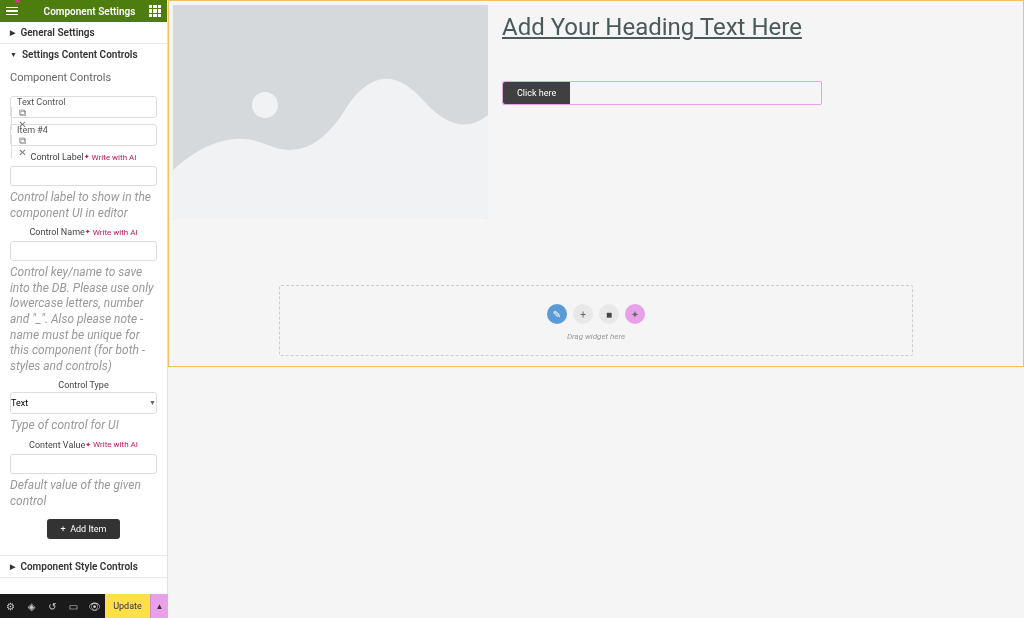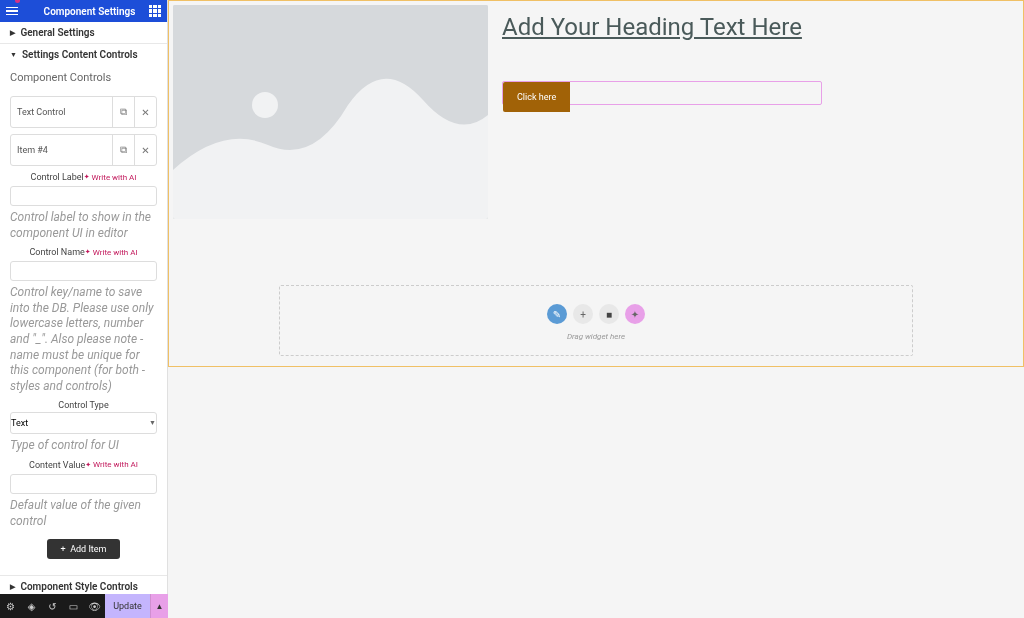--- a/index.html
+++ b/index.html
@@ -1,70 +1,70 @@
 <!DOCTYPE html>
 <html><head>
 <meta charset="utf-8">
 <style>
 * { margin: 0; padding: 0; box-sizing: border-box; font-family: -apple-system, BlinkMacSystemFont, "Segoe UI", Roboto, Arial, sans-serif; }
 body { width: 1024px; height: 618px; overflow: hidden; background: #f5f5f5; display: flex; }
 
 
 .sidebar { width: 168px; height: 618px; background: #fff; border-right: 1px solid #e0e0e0; display: flex; flex-direction: column; position: relative; }
-.sidebar-header { height: 22px; background: #1d4ed8; color: #fff; display: flex; align-items: center; padding: 0 6px; font-size: 10px; font-weight: 600; position: relative; }
+.sidebar-header { height: 22px; background: #4d7c0f; color: #fff; display: flex; align-items: center; padding: 0 6px; font-size: 10px; font-weight: 600; position: relative; }
 .sidebar-header .menu-icon { width: 18px; display: flex; flex-direction: column; gap: 2px; margin-right: 6px; cursor: pointer; }
 .sidebar-header .menu-icon span { height: 1.5px; background: #fff; width: 12px; }
 .sidebar-header .purple-dot { position: absolute; top: -2px; left: 15px; width: 5px; height: 5px; border-radius: 50%; background: #d63384; }
 .sidebar-header .grid-icon { margin-left: auto; width: 12px; height: 12px; display: grid; grid-template-columns: repeat(3,1fr); grid-template-rows: repeat(3,1fr); gap: 1px; cursor: pointer; }
 .sidebar-header .grid-icon span { background: #fff; }
 .sidebar-header .title { flex: 1; text-align: center; }
 
 .acc-item { border-bottom: 1px solid #e8e8e8; }
 .acc-header { padding: 5px 10px; font-size: 10px; font-weight: 600; color: #333; display: flex; align-items: center; gap: 5px; cursor: pointer; }
 .acc-header .caret { font-size: 7px; }
 
 .acc-body { padding: 6px 10px; }
 .section-label { font-size: 11px; color: #666; margin-bottom: 12px; }
 
-.control-row { display: flex; align-items: stretch; border: 1px solid #ddd; border-radius: 3px; margin-bottom: 6px; height: 32px; }
+.control-row { display: flex; align-items: stretch; border: 1px solid #ddd; border-radius: 3px; margin-bottom: 6px; height: 22px; flex-direction: column; }
 .control-row .name { flex: 1; padding: 0 6px; font-size: 9px; color: #555; display: flex; align-items: center; }
 .control-row .row-btn { width: 22px; border-left: 1px solid #ddd; display: flex; align-items: center; justify-content: center; font-size: 10px; color: #777; cursor: pointer; }
 
 .field-row { margin-bottom: 4px; }
 .field-label-row { display: flex; justify-content: center; align-items: center; margin-bottom: 2px; }
 .field-label { font-size: 9px; color: #444; }
 .ai-link { font-size: 8px; color: #c2185b; cursor: pointer; display: flex; align-items: center; gap: 2px; }
 .ai-link::before { content: "✦"; font-size: 7px; }
 .text-input { width: 100%; height: 20px; border: 1px solid #ddd; border-radius: 3px; font-size: 9px; padding: 0 4px; }
 .select-input { width: 100%; height: 22px; border: 1px solid #ddd; border-radius: 3px; font-size: 9px; padding: 0 0; display: flex; align-items: center; justify-content: space-between; cursor: pointer; }
 .select-input .sel-caret { font-size: 7px; color: #666; }
 .help-text { font-size: 12px; color: #999; font-style: italic; margin-top: 3px; margin-bottom: 6px; line-height: 1.3; }
 
 .add-item-btn { display: block; margin: 10px auto; background: #333; color: #fff; border: none; padding: 5px 14px; font-size: 9px; border-radius: 3px; cursor: pointer; }
 
 
 .bottom-bar { position: absolute; bottom: 0; left: 0; width: 168px; height: 24px; background: #1a1a1a; display: flex; align-items: center; }
 .bottom-bar .bb-icon { width: 21px; height: 24px; display: flex; align-items: center; justify-content: center; color: #ccc; font-size: 10px; cursor: pointer; }
-.bottom-bar .update-btn { flex: 1; background: #c4b5fd; color: #333; height: 24px; font-size: 9px; display: flex; align-items: center; justify-content: center; cursor: pointer; }
+.bottom-bar .update-btn { flex: 1; background: #fde047; color: #333; height: 24px; font-size: 9px; display: flex; align-items: center; justify-content: center; cursor: pointer; }
 .bottom-bar .caret-up { width: 18px; background: #e8a0e8; height: 24px; display: flex; align-items: center; justify-content: center; color: #333; font-size: 8px; cursor: pointer; border-left: 1px solid rgba(0,0,0,0.1); }
 
 
 .collapse-handle { position: absolute; left: 168px; top: 300px; width: 10px; height: 24px; background: #fff; border: 1px solid #ddd; border-left: none; border-radius: 0 3px 3px 0; display: flex; align-items: center; justify-content: center; font-size: 8px; color: #999; cursor: pointer; }
 
 
 .canvas { flex: 1; height: 618px; background: #f5f5f5; position: relative; overflow: auto; }
 .outer-box { border: 1px solid #f0c065; margin: 0; padding: 0; }
 .hero-row { display: flex; gap: 14px; padding: 4px; }
 .img-ph { width: 315px; height: 214px; background: #d6d9dc; border-radius: 2px; position: relative; overflow: hidden; }
 .img-ph svg { width: 100%; height: 100%; }
 .hero-content { flex: 1; padding-right: 90px; }
 .hero-heading { font-size: 24px; color: #4a5a5a; font-weight: 400; margin-top: 8px; margin-bottom: 40px; text-decoration: underline; }
 .hero-text { font-size: 9px; color: #aaa; line-height: 1.5; margin-bottom: 36px; }
 .btn-row { border: 1px solid #e8a0e8; border-radius: 2px; display: flex; height: 24px; width: 320px; }
-.cta-btn { background: #a16207; color: #fff; font-size: 9px; padding: 15px 14px; display: flex; align-items: center; border-radius: 2px 0 0 2px; cursor: pointer; white-space: nowrap; }
+.cta-btn { background: #404040; color: #fff; font-size: 9px; padding: 7px 14px; display: flex; align-items: center; border-radius: 2px 0 0 2px; cursor: pointer; white-space: nowrap; }
 
 .dropzone { margin: 62px 110px 10px 110px; border: 1px dashed #ccc; border-radius: 2px; padding: 18px 0 14px 0; text-align: center; }
 .dz-icons { display: flex; justify-content: center; gap: 6px; margin-bottom: 8px; }
 .dz-icon { width: 20px; height: 20px; border-radius: 50%; display: flex; align-items: center; justify-content: center; font-size: 10px; cursor: pointer; }
 .dz-icon.pencil { background: #5b9bd5; color: #fff; }
 .dz-icon.plus { background: #e8e8e8; color: #666; }
 .dz-icon.folder { background: #e8e8e8; color: #444; }
 .dz-icon.ai { background: #e8a0e8; color: #666; }
 .dz-text { font-size: 8px; color: #999; font-style: italic; }
 </style>

